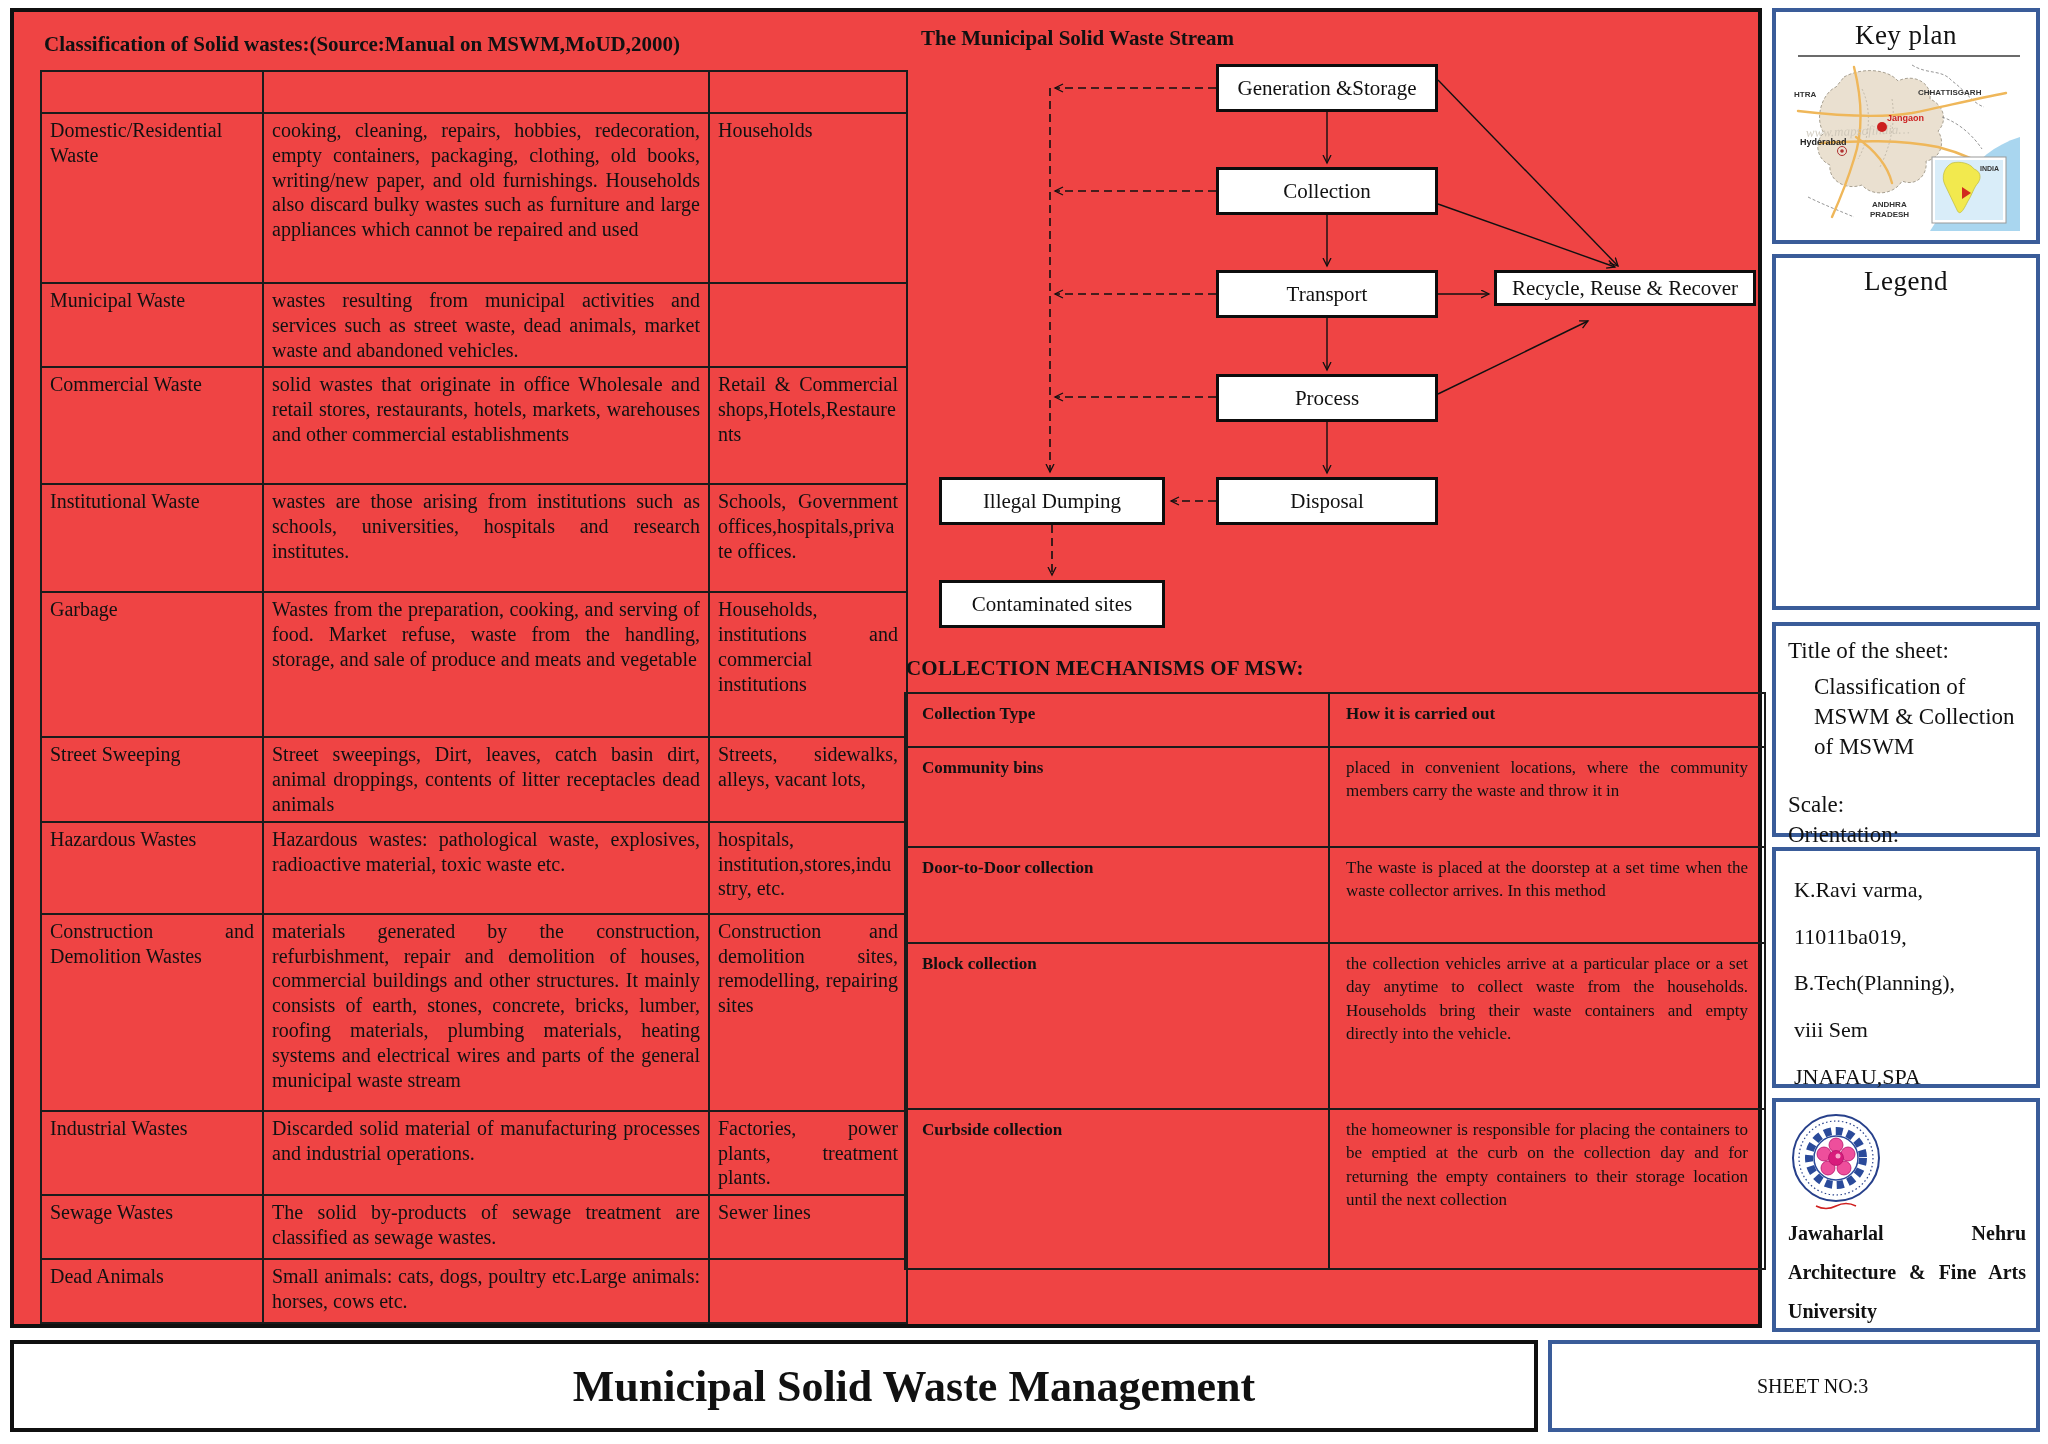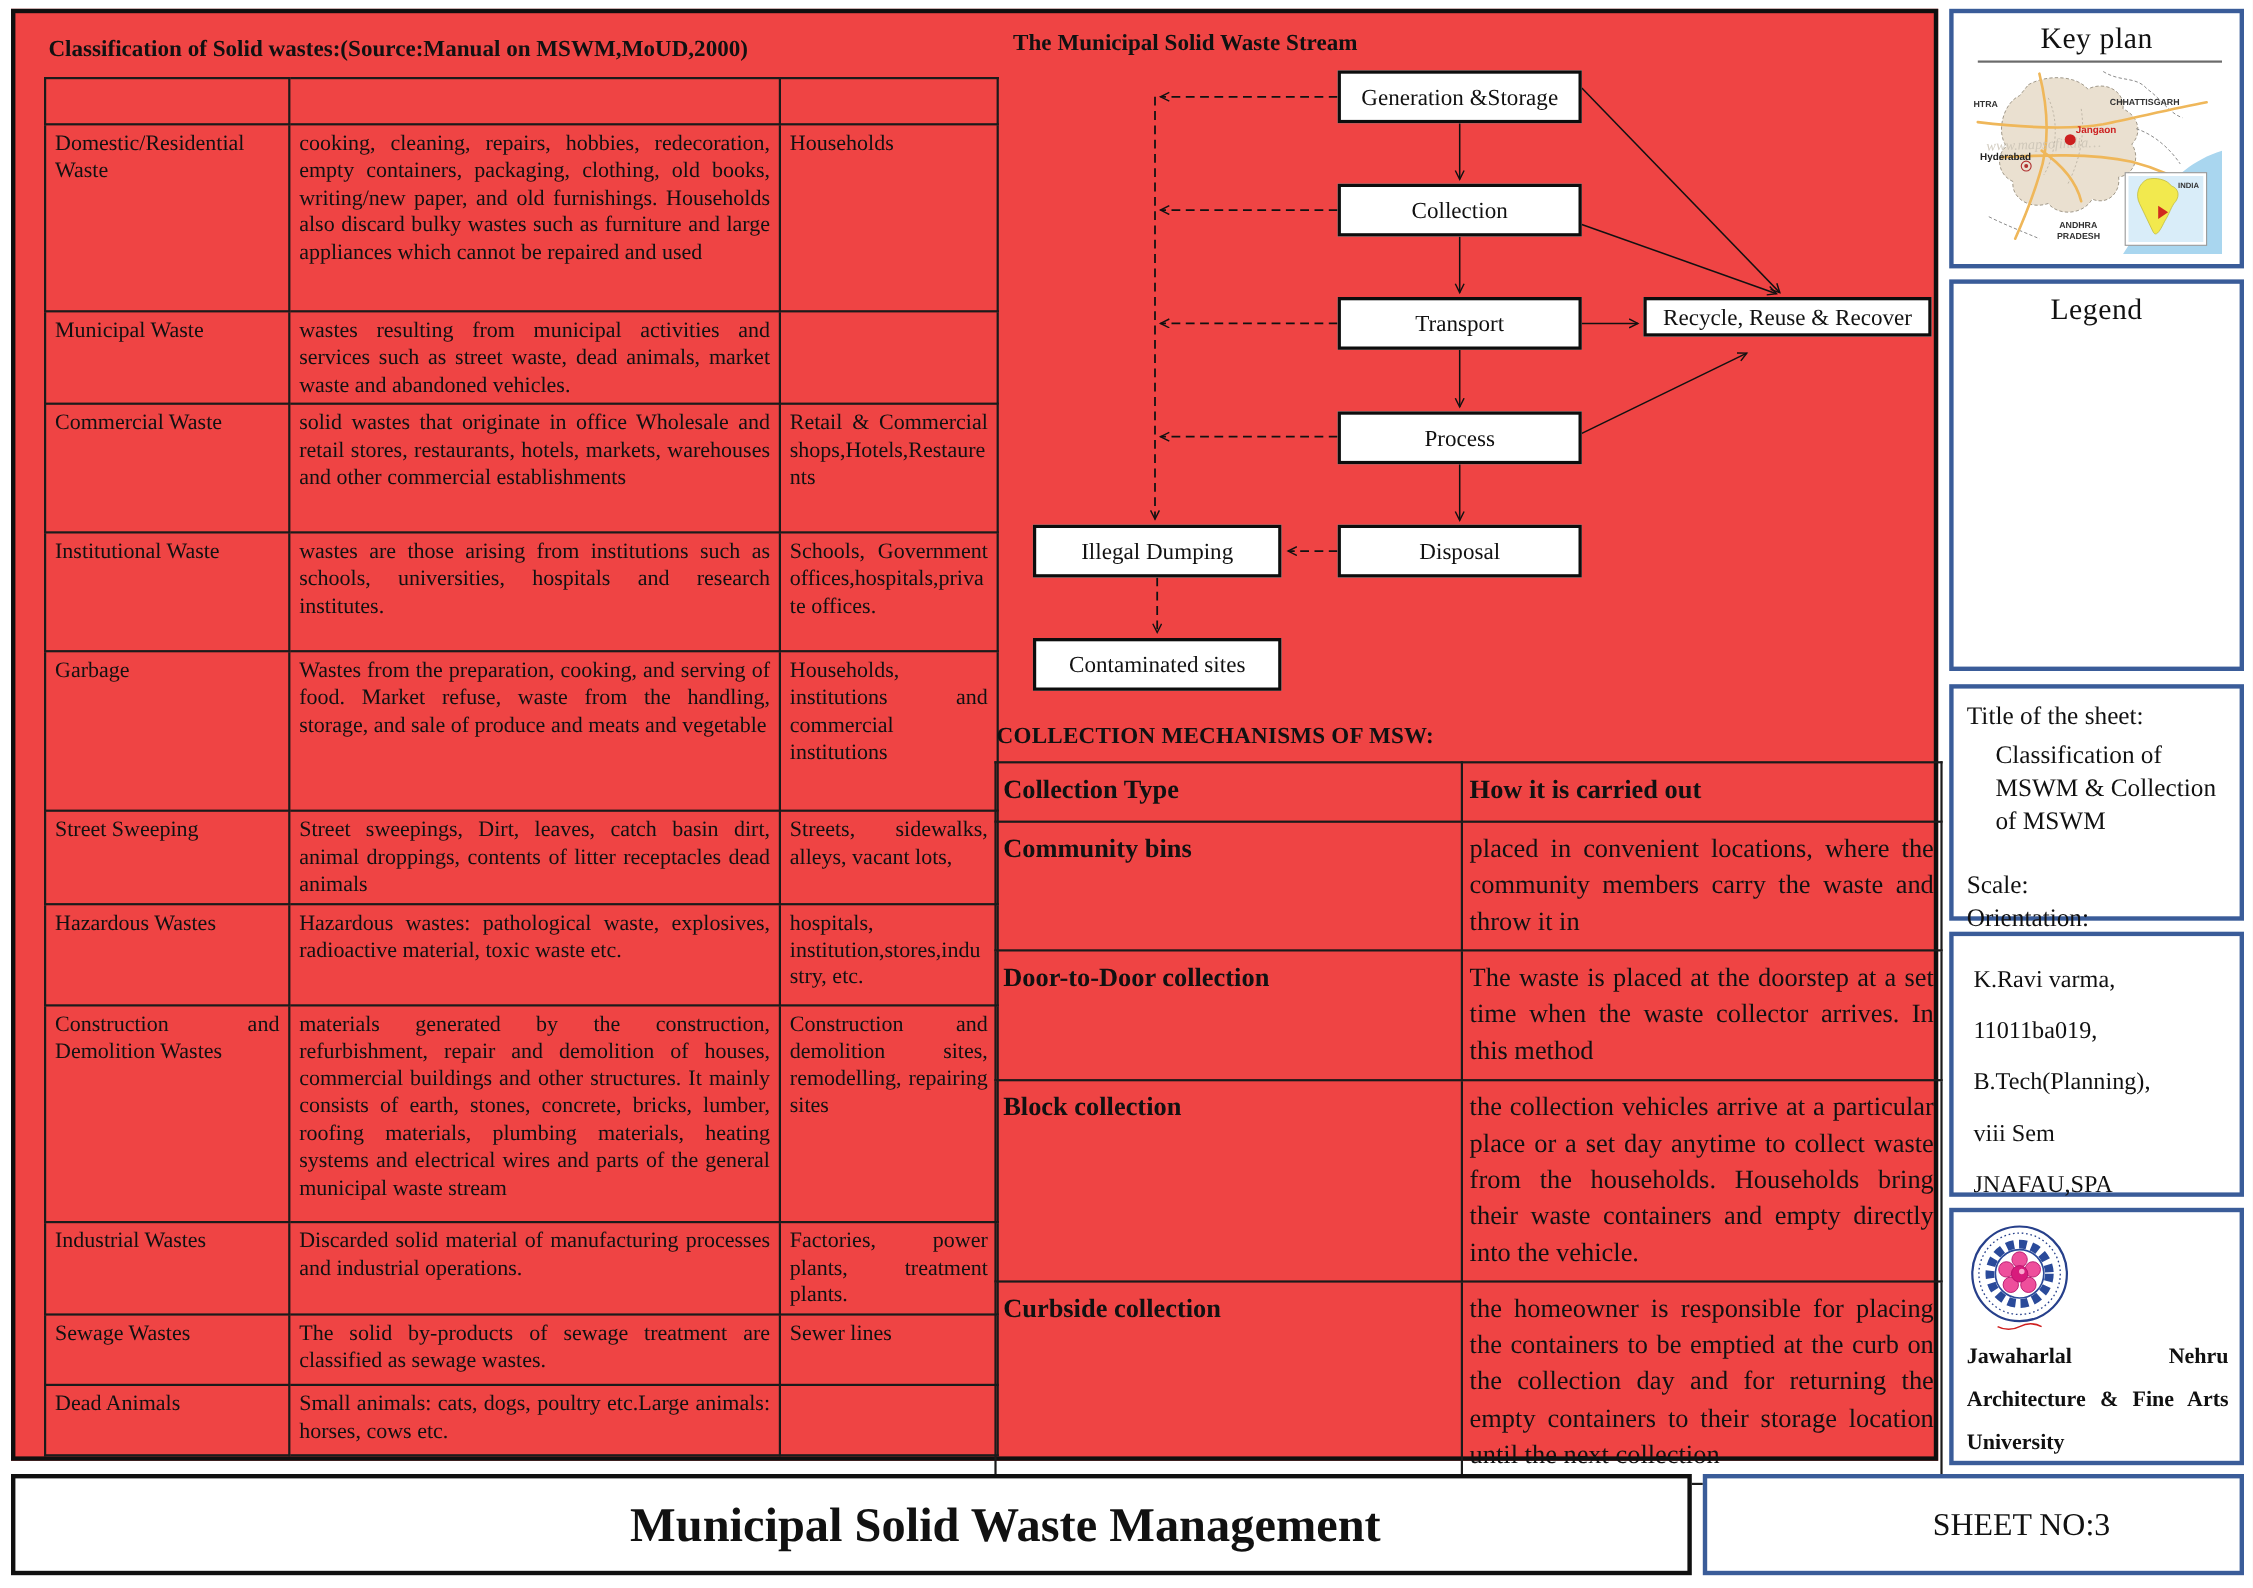--- a/index.html
+++ b/index.html
@@ -31,21 +31,21 @@
   .fb-pro { left: 317px; top: 362px; width: 222px; height: 48px; }
   .fb-dis { left: 317px; top: 465px; width: 222px; height: 48px; }
   .fb-rec { left: 595px; top: 258px; width: 262px; height: 36px; }
   .fb-ill { left: 40px;  top: 465px; width: 226px; height: 48px; }
   .fb-con { left: 40px;  top: 568px; width: 226px; height: 48px; }
 
   .collection-heading { left: 892px; top: 644px; font-size: 21px; font-weight: bold; letter-spacing: .2px; }
 
   table.coll-table { left: 890px; top: 680px; width: 860px; border-collapse: collapse; table-layout: fixed; position: absolute; }
   table.coll-table, .coll-table td { border: 2px solid #1b1b1b; }
-  .coll-table td { vertical-align: top; padding: 8px 6px; font-size: 24px; line-height: 1.38; }
+  .coll-table td { vertical-align: top; padding: 8px 16px; font-size: 17px; line-height: 1.38; }
   .coll-table col.k1 { width: 424px; } .coll-table col.k2 { width: 436px; }
   .coll-table td.ctype { font-weight: bold; }
   .coll-table td.cdesc { text-align: justify; }
   tr.k0 { height: 54px; } tr.k1 { height: 100px; } tr.k2 { height: 96px; margin-top: 16px; } tr.k3 { height: 166px; } tr.k4 { height: 160px; }
 
   
   .sbox { position: absolute; left: 1772px; width: 268px; border: 4px solid #3a5c99; background: #fff; }
   .sb-keyplan { top: 8px; height: 236px; }
   .sb-legend { top: 254px; height: 356px; }
   .sb-title { top: 622px; height: 215px; }
@@ -62,21 +62,21 @@
 
   .author-lines { padding: 16px 0 0 18px; font-size: 22px; line-height: 2.12; }
 
   .univ-logo { position: absolute; left: 12px; top: 10px; }
   .univ-name { position: absolute; left: 12px; right: 10px; top: 112px; font-weight: bold; font-size: 20px; line-height: 1.95; text-align: justify; }
 
   
   .footer-main { left: 10px; top: 1340px; width: 1528px; height: 92px; border: 4px solid #101010; display: flex; align-items: center; justify-content: center; padding-left: 280px; background: #fff; }
   .footer-title { font-size: 44px; font-weight: bold; }
   .footer-sheet { left: 1548px; top: 1340px; width: 492px; height: 92px; border: 4px solid #3a5c99; display: flex; align-items: center; padding-left: 205px; background: #fff; }
-  .sheet-no { font-size: 29px; }
+  .sheet-no { font-size: 20px; }
 </style>
 </head>
 <body>
 
 <div class="abs main-frame">
 
   <div class="abs class-heading">Classification of Solid wastes:(Source:Manual on MSWM,MoUD,2000)</div>
 
   <table class="class-table">
     <colgroup>

